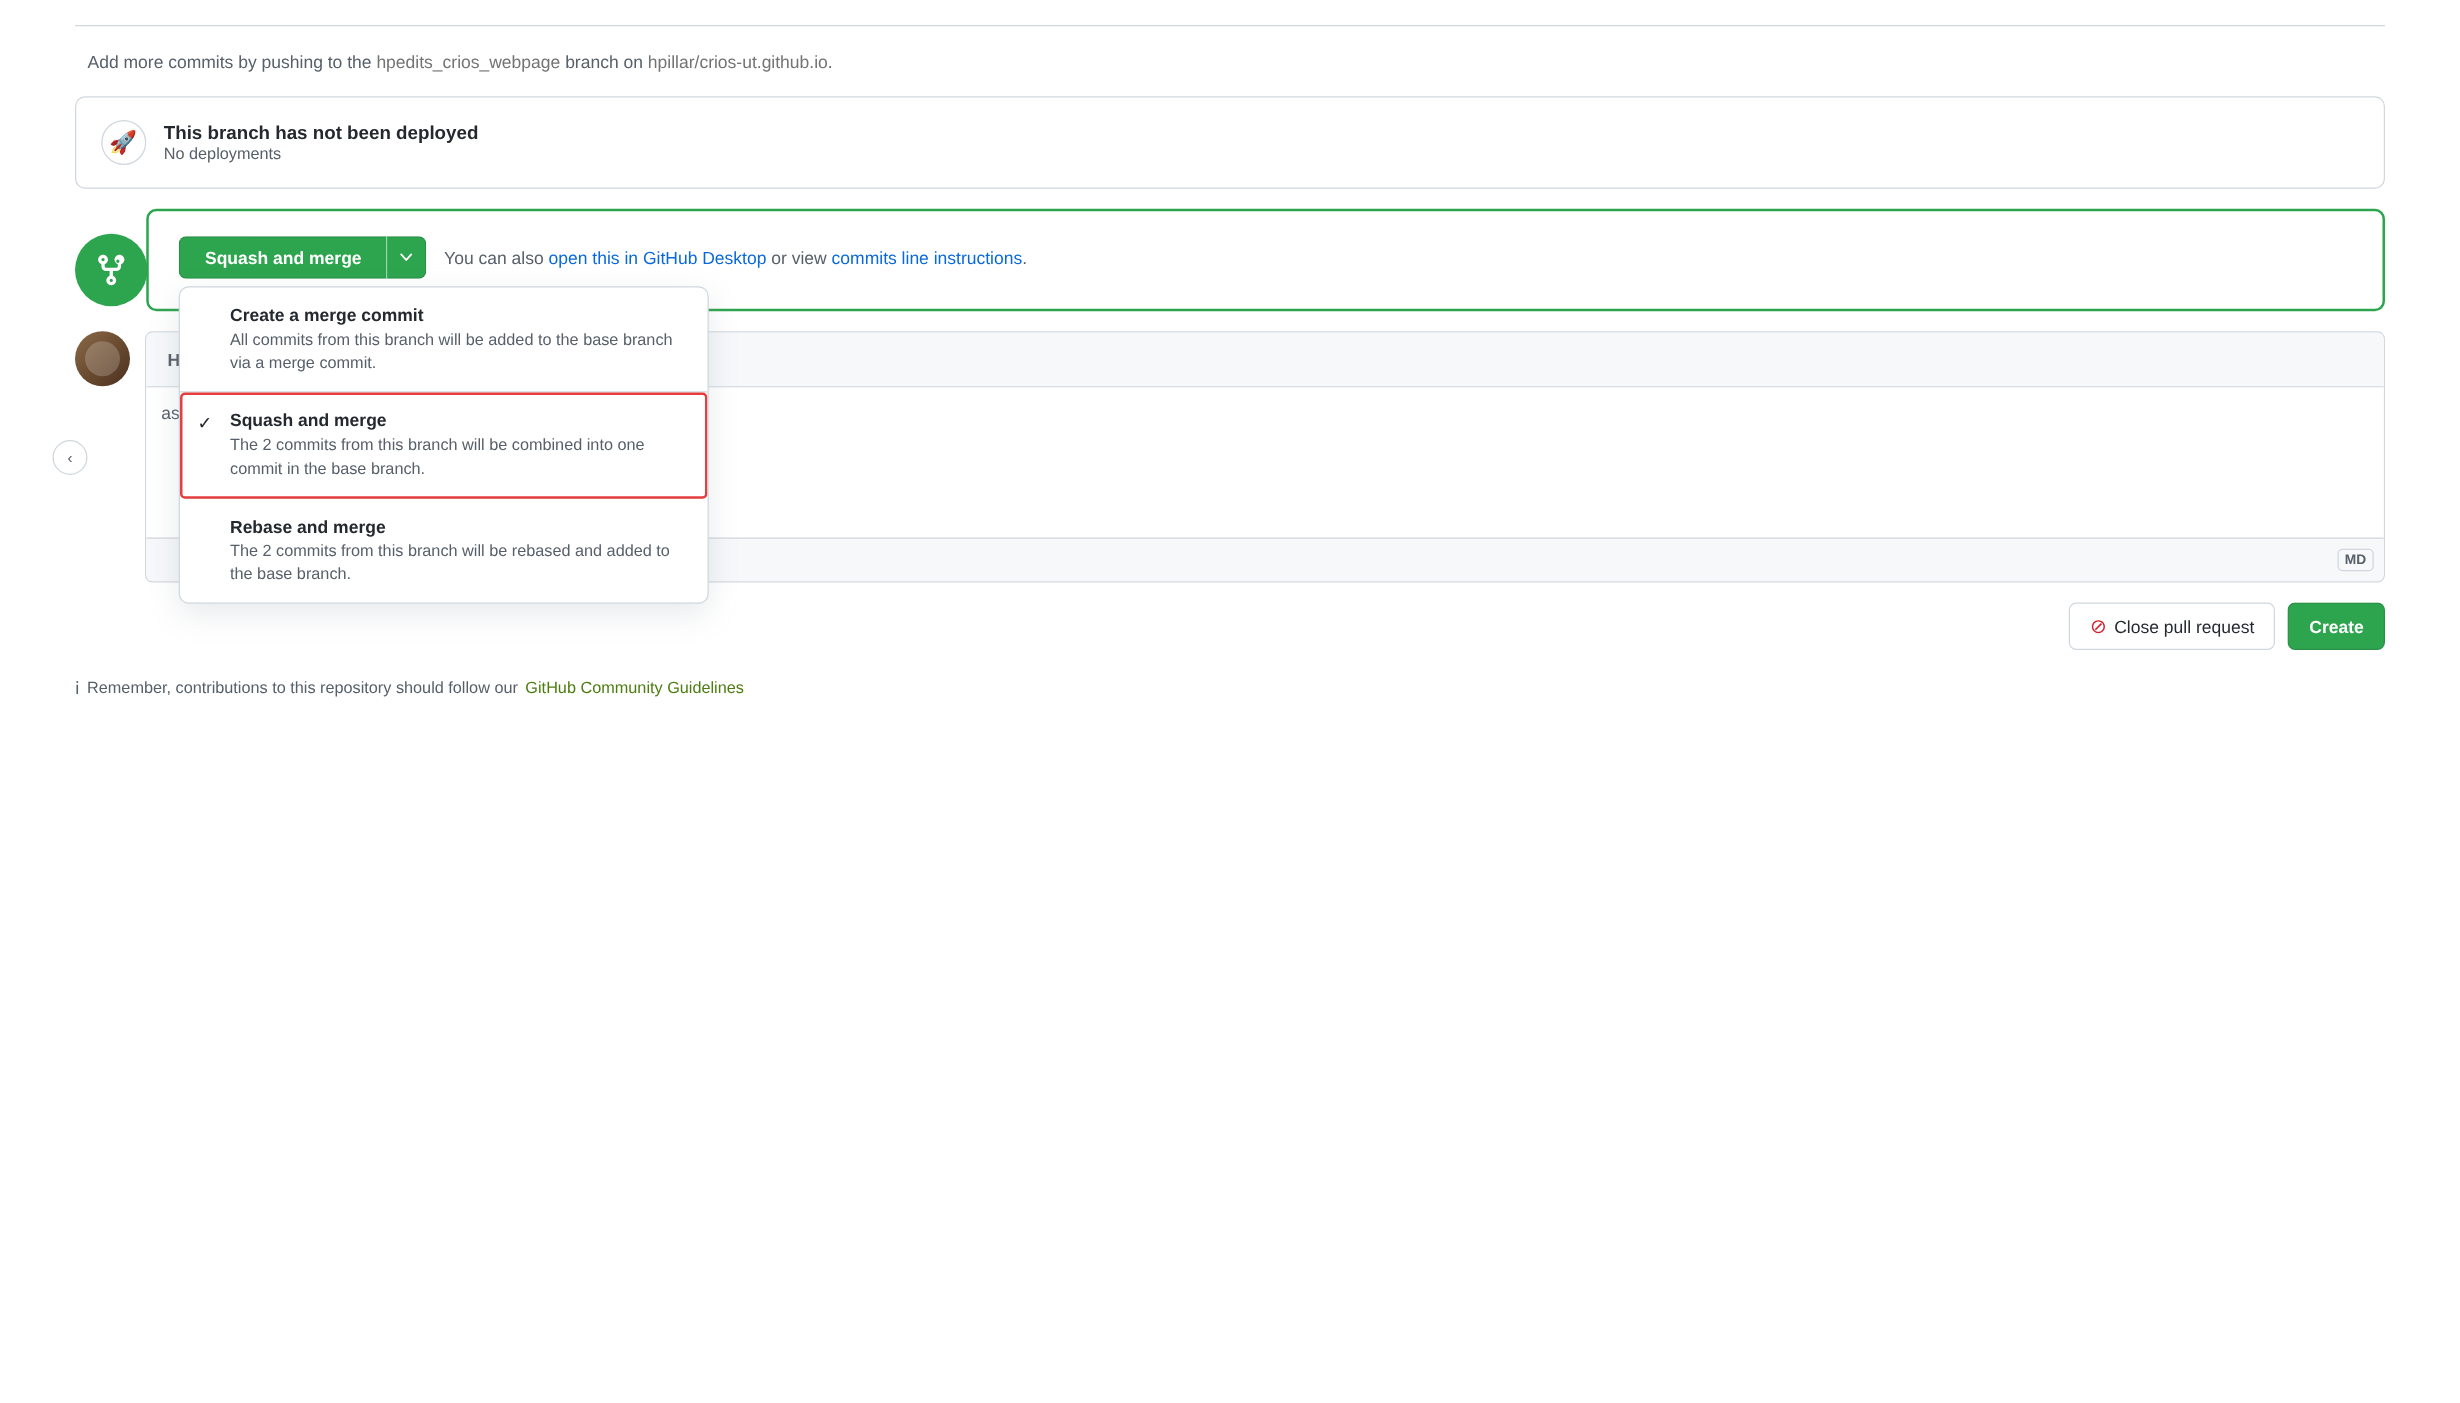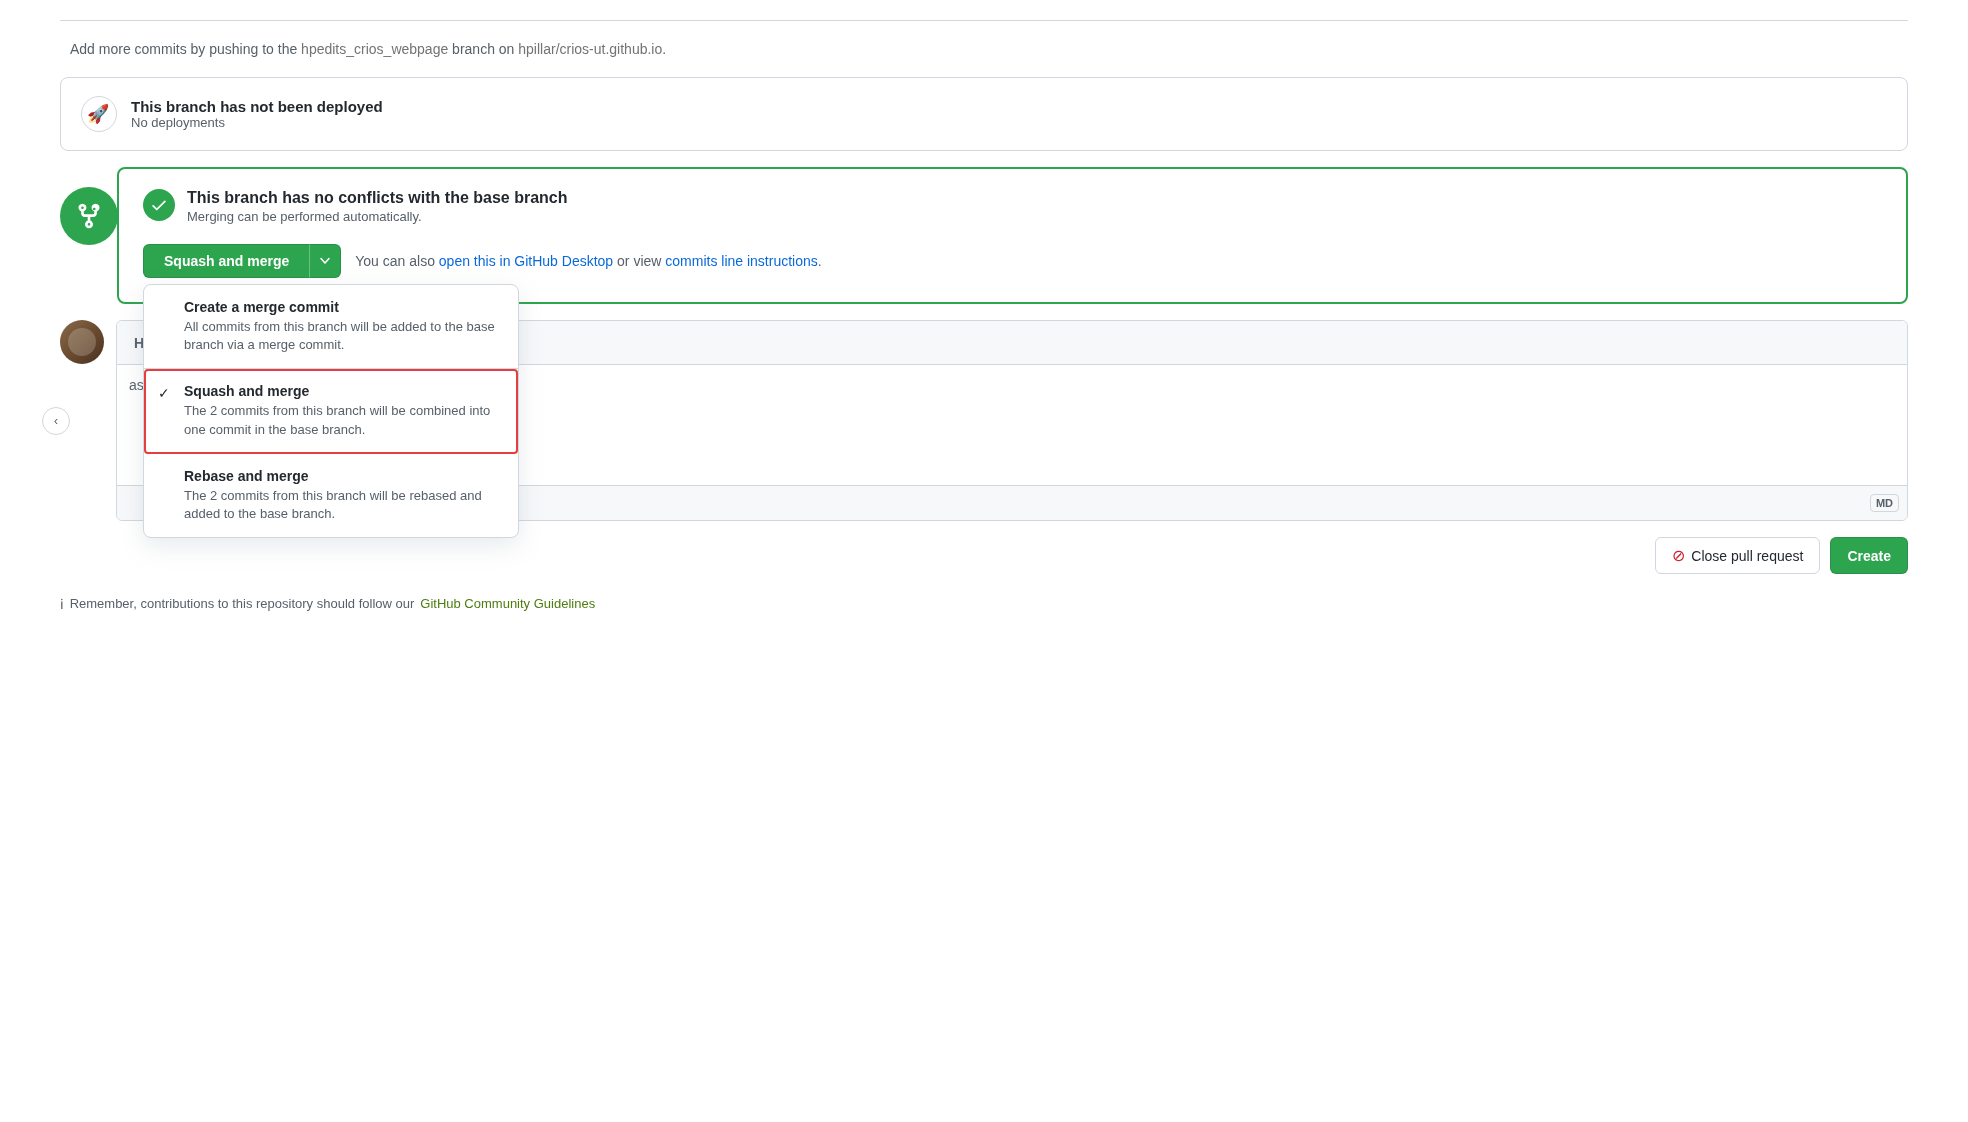--- a/index.html
+++ b/index.html
@@ -160,21 +160,21 @@
     .merge-helper-text a {
       color: #0969da;
       text-decoration: none;
     }
 
     
     .dropdown-menu {
       position: absolute;
       top: calc(100% + 6px);
       left: 0;
-      width: 376px;
+      width: 424px;
       background: #fff;
       border: 1px solid #d0d7de;
       border-radius: 8px;
       box-shadow: 0 8px 24px rgba(140,149,159,0.2);
       z-index: 100;
       overflow: hidden;
     }
     .dropdown-item {
       padding: 14px 16px 14px 40px;
       border-bottom: 1px solid #d0d7de;
@@ -396,31 +396,20 @@
 
   <div style="display:flex; gap:0; align-items:flex-start; margin-bottom:16px;">
     <div class="sidebar-icon">
       <svg viewBox="0 0 16 16" xmlns="http://www.w3.org/2000/svg">
         <path d="M5 3.25a.75.75 0 11-1.5 0 .75.75 0 011.5 0zm0 2.122a2.25 2.25 0 10-1.5 0v.878A2.25 2.25 0 005.75 8.5h1.5v2.128a2.251 2.251 0 101.5 0V8.5h1.5a2.25 2.25 0 002.25-2.25v-.878a2.25 2.25 0 10-1.5 0v.878a.75.75 0 01-.75.75h-4.5A.75.75 0 015 6.25v-.878zm3.75 7.378a.75.75 0 11-1.5 0 .75.75 0 011.5 0zm3-8.75a.75.75 0 11-1.5 0 .75.75 0 011.5 0z"></path>
       </svg>
     </div>
 
     <div class="merge-box">
 
-      <div class="merge-status-row">
-        <div class="green-check">
-          <svg viewBox="0 0 16 16" xmlns="http://www.w3.org/2000/svg">
-            <path d="M13.78 4.22a.75.75 0 010 1.06l-7.25 7.25a.75.75 0 01-1.06 0L2.22 9.28a.75.75 0 011.06-1.06L6 10.94l6.72-6.72a.75.75 0 011.06 0z"></path>
-          </svg>
-        </div>
-        <div class="merge-status-text">
-          <h3>This branch has no conflicts with the base branch</h3>
-          <p>Merging can be performed automatically.</p>
-        </div>
-      </div>
 
       <div class="merge-button-row relative-wrap">
         <div class="merge-btn-group">
           <button class="merge-btn-main">Squash and merge</button>
           <button class="merge-btn-dropdown">
             <svg width="10" height="8" viewBox="0 0 10 8" fill="white" xmlns="http://www.w3.org/2000/svg">
               <path d="M1 1.5L5 6L9 1.5" stroke="white" stroke-width="1.5" fill="none" stroke-linecap="round" stroke-linejoin="round"></path>
             </svg>
           </button>
 

